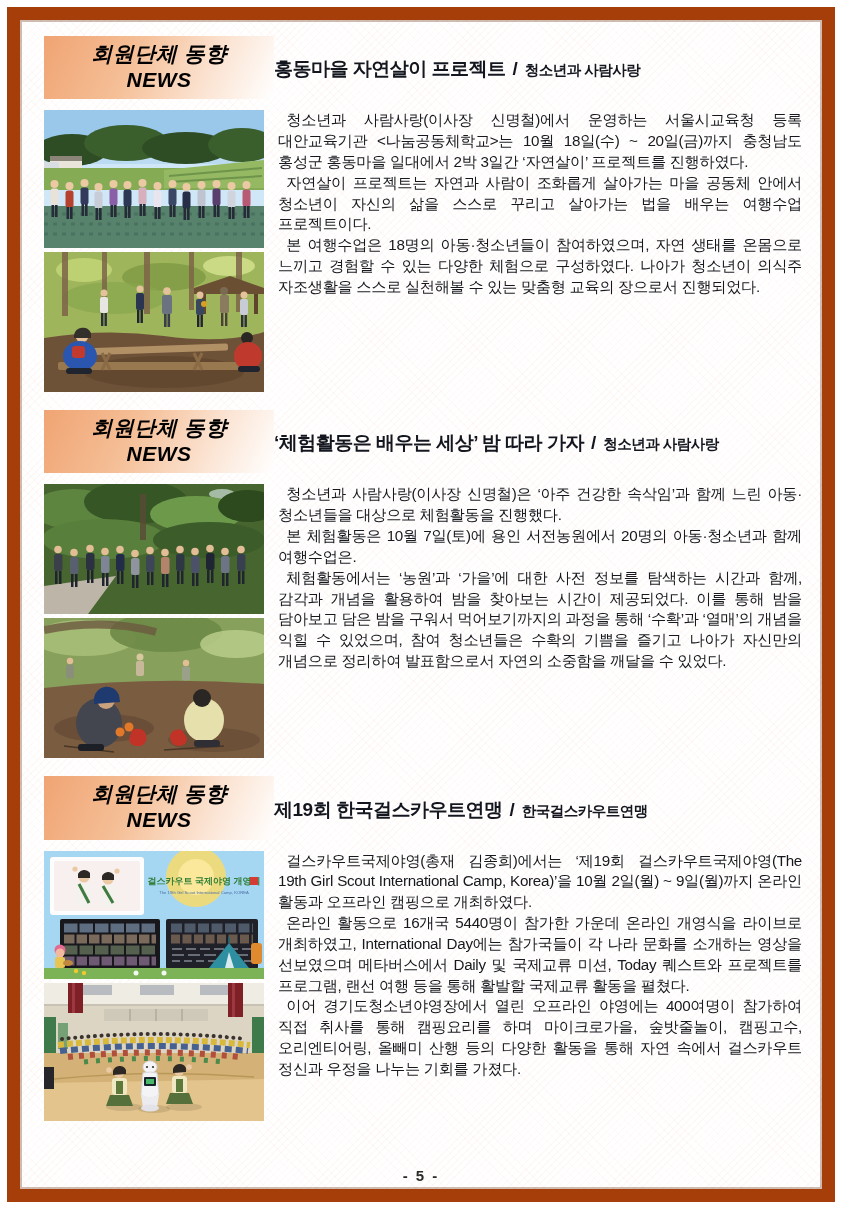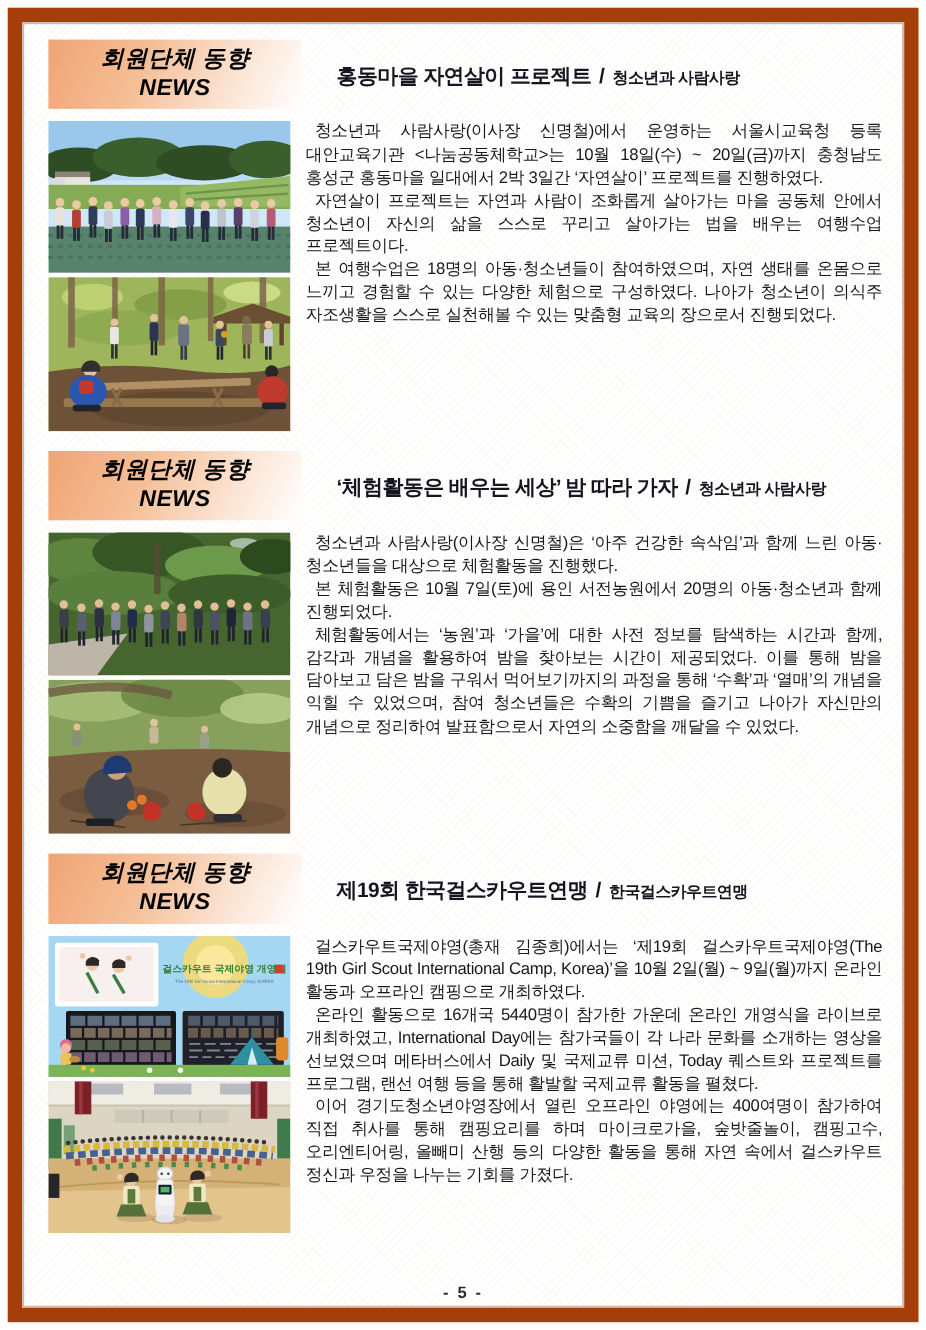--- a/index.html
+++ b/index.html
@@ -14,21 +14,21 @@
     border:13px solid #a53e08;
     box-shadow:inset 0 0 0 2px rgba(95,32,4,.30);
     background-color:#fff;
     background-image:
       repeating-linear-gradient(135deg, rgba(240,158,128,0.07) 0 1px, transparent 1px 5px),
       repeating-linear-gradient(45deg, rgba(240,158,128,0.05) 0 1px, transparent 1px 7px);
     position:relative;
   }
   .content{padding:16px 20px 0 24px;}
   .section{margin-bottom:18px;}
-  .section-header{display:flex;align-items:center;margin-bottom:11px;gap:32px;}
+  .section-header{display:flex;align-items:center;margin-bottom:11px;}
   .badge{
     width:230px;min-height:48px;padding:5px 0 7px;
     background:linear-gradient(115deg,#f0a473 0%,#f5bf97 38%,#fbe2d0 70%,#ffffff 100%);
     text-align:center;font-style:italic;font-weight:bold;
     font-size:21px;line-height:1.22;color:#000;letter-spacing:0.5px;
     flex:0 0 auto;
   }
   .headline{flex:1;margin:0;text-align:left;font-weight:bold;color:#13161e;white-space:nowrap;}
   .headline-title{font-size:19px;letter-spacing:-0.5px;}
   .headline-sep{font-size:19px;margin:0 7px;}
@@ -392,21 +392,21 @@
           <g>
             <ellipse cx="160" cy="102" rx="20" ry="22" fill="#e6e0ac"></ellipse>
             <circle cx="158" cy="80" r="9" fill="#2a2623"></circle>
             <path d="M138,112 q-10,-2 -12,6 q0,9 8,10 q9,0 9,-8 Z" fill="#c23327"></path>
             <rect x="150" y="122" width="26" height="7" rx="3" fill="#2e2e34"></rect>
           </g>
         </svg>
       </div>
       <div class="text-col">
               <p>청소년과 사람사랑(이사장 신명철)은 ‘아주 건강한 속삭임’과 함께 느린 아동·청소년들을 대상으로 체험활동을 진행했다.</p>
-              <p>본 체험활동은 10월 7일(토)에 용인 서전농원에서 20명의 아동·청소년과 함께 진행되었다.</p>
+              <p>본 체험활동은 10월 7일(토)에 용인 서전농원에서 20명의 아동·청소년과 함께 여행수업은.</p>
               <p>체험활동에서는 ‘농원’과 ‘가을’에 대한 사전 정보를 탐색하는 시간과 함께, 감각과 개념을 활용하여 밤을 찾아보는 시간이 제공되었다. 이를 통해 밤을 담아보고 담은 밤을 구워서 먹어보기까지의 과정을 통해 ‘수확’과 ‘열매’의 개념을 익힐 수 있었으며, 참여 청소년들은 수확의 기쁨을 즐기고 나아가 자신만의 개념으로 정리하여 발표함으로서 자연의 소중함을 깨달을 수 있었다.</p>
             </div>
     </div>
   </section>
 
   <section class="section">
     <div class="section-header">
       <div class="badge">
         <div>회원단체 동향</div>
         <div>NEWS</div>

